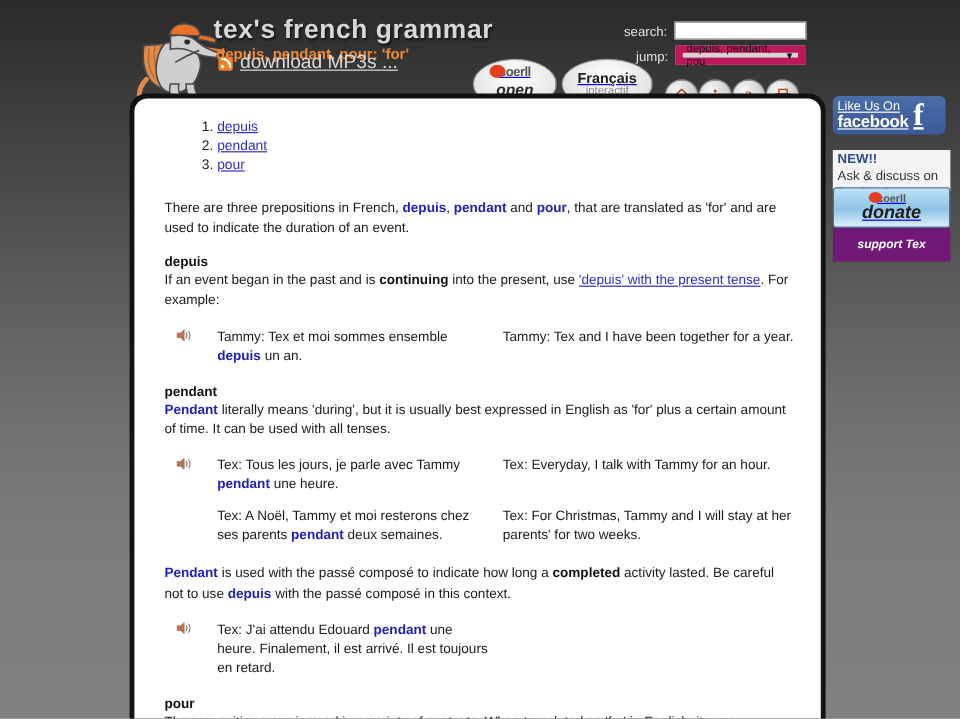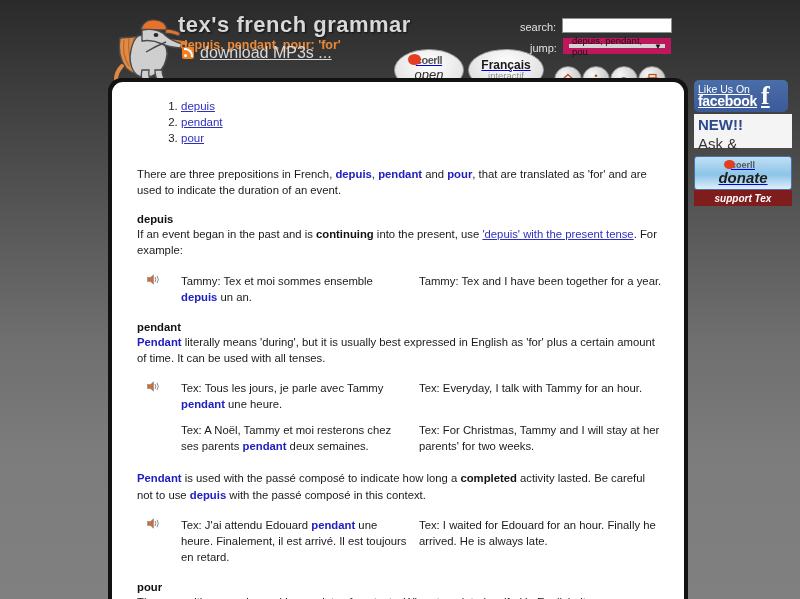--- a/index.html
+++ b/index.html
@@ -71,21 +71,21 @@
     position: absolute; border-radius: 50%; background: #e8e8e8;
     border: 1px solid #9a9a9a; display: flex; flex-direction: column;
     align-items: center; justify-content: center; overflow: hidden;
   }
   #badge-coerll { left: 394px; top: 49px; width: 70px; height: 42px;
     background: radial-gradient(ellipse at 50% 35%, #fff 0%, #dcdcdc 100%); }
   #badge-coerll .b1 { font-size: 11px; font-weight: bold; color: #555; line-height: 1;
     margin-top: 1px; letter-spacing: -0.5px; position: relative; }
   #badge-coerll .dot { position: absolute; left: -8px; top: -1px; width: 13px; height: 11px;
     background: #e33e1f; border-radius: 50%; }
-  #badge-coerll .b2 { font-size: 13px; font-weight: normal; color: #2a2a2a; line-height: 1; margin-top: 2px; font-style: italic; }
+  #badge-coerll .b2 { font-size: 13px; font-weight: bold; color: #2a2a2a; line-height: 1; margin-top: 2px; font-style: italic; }
   #badge-coerll .b3 { font-size: 6px; color: #666; line-height: 1; }
 
   #badge-fi { left: 468px; top: 49px; width: 76px; height: 42px;
     background: radial-gradient(ellipse at 50% 35%, #fff 0%, #d7d7d7 100%); }
   #badge-fi .f1 { font-size: 12px; font-weight: bold; color: #1a1a1a; line-height: 1.05; }
   #badge-fi .f2 { font-size: 9.5px; color: #8d8d8d; line-height: 1.05; }
 
   .round-icon {
     position: absolute; top: 66px; width: 28px; height: 28px; border-radius: 50%;
     background: radial-gradient(circle at 35% 28%, #f6f6f6 0%, #cdcdcd 60%, #a8a8a8 100%);
@@ -116,40 +116,40 @@
     border-radius: 5px; display: flex; align-items: center;
     padding: 0 4px; color: #fff;
   }
   #fb-box .fbtxt { line-height: 1.0; }
   #fb-box .fb1 { font-size: 10.5px; }
   #fb-box .fb2 { font-size: 14px; font-weight: bold; letter-spacing: -0.3px; }
   #fb-box .fbf { font-size: 26px; font-weight: bold; margin-left: 4px; line-height: 0.9;
     font-family: "Liberation Serif", serif; }
 
   #fb-note {
-    position: absolute; left: 694px; top: 114px; width: 98px; height: 34px;
-    background: #f4f4f4; padding: 2px 4px; font-size: 15px; color: #333; line-height: 1.25;
+    position: absolute; left: 694px; top: 125px; width: 98px; height: 34px;
+    background: #f4f4f4; padding: 2px 4px; font-size: 11px; color: #333; line-height: 1.25;
   }
   #fb-note .new { color: #2c4a8c; font-weight: bold; }
 
   #donate-box {
     position: absolute; left: 694px; top: 156px; width: 98px; height: 34px;
     background: linear-gradient(to bottom, #bfe0f4 0%, #8dc4e8 55%, #dfeff9 100%);
     border: 1px solid #4b6fa8; border-radius: 3px;
     display: flex; flex-direction: column; align-items: center; justify-content: center;
     overflow: hidden;
   }
   #donate-box .dlogo { font-size: 9px; font-weight: bold; color: #555; position: relative; line-height: 1; }
   #donate-box .dlogo .ddot { position: absolute; left: -7px; top: -1px; width: 11px; height: 9px;
     background: #e33e1f; border-radius: 50%; }
   #donate-box .dword { font-size: 15px; font-weight: bold; font-style: italic; color: #1d1d1d; line-height: 1; }
 
   #support-bar {
-    position: absolute; left: 694px; top: 190px; width: 98px; height: 16px;
-    background: #7f1d1d; color: #fff; font-size: 10px; font-weight: bold; font-style: italic;
+    position: absolute; left: 694px; top: 190px; width: 98px; height: 28px;
+    background: #701a75; color: #fff; font-size: 10px; font-weight: bold; font-style: italic;
     display: flex; align-items: center; justify-content: center;
   }
 
   
   #toc { margin: 0 0 22px 44px; padding: 0; font-size: 11.5px; color: #222; }
   #toc li { margin-bottom: 4px; }
   #toc a { color: #2f2fbf; text-decoration: underline; }
 
   p.body { font-size: 11.3px; color: #1a1a1a; line-height: 1.45; margin: 0 0 14px 0; }
   h3.section { font-size: 11.3px; color: #111; margin: 0 0 1px 0; font-weight: bold; }
@@ -351,21 +351,20 @@
           <svg class="spk-icon" width="13" height="11" viewBox="0 0 13 11">
             <rect x="0.5" y="3.5" width="3" height="4" fill="#d8672a" stroke="#8a8a8a" stroke-width="0.6"></rect>
             <path d="M3.5 3.5 L6.5 0.8 V10.2 L3.5 7.5 Z" fill="#d8672a" stroke="#8a8a8a" stroke-width="0.6"></path>
             <path d="M8 3 q1.6 2.5 0 5" stroke="#7a7a7a" stroke-width="0.9" fill="none"></path>
             <path d="M10 1.8 q2.6 3.7 0 7.4" stroke="#7a7a7a" stroke-width="0.9" fill="none"></path>
           </svg>
         </div>
         <div class="ex-pairs">
           <div class="ex-pair">
             <div class="ex-fr"><span>Tex: J'ai attendu Edouard </span><span class="fr">pendant</span><span> une heure. Finalement, il est arrivé. Il est toujours en retard.</span></div>
-            <div class="ex-en">Tex: I waited for Edouard for an hour. Finally he arrived. He is always late.</div>
           </div>
         </div>
       </div>
     </div>
 
     <h3 class="section">pour</h3>
     <p class="body"><span>The preposition </span><span class="fr">pour</span><span> is used in a variety of contexts. When translated as 'for' in English, it may designate the duration of a future event with the verbs </span></p>
 
   </div>
 </div>

